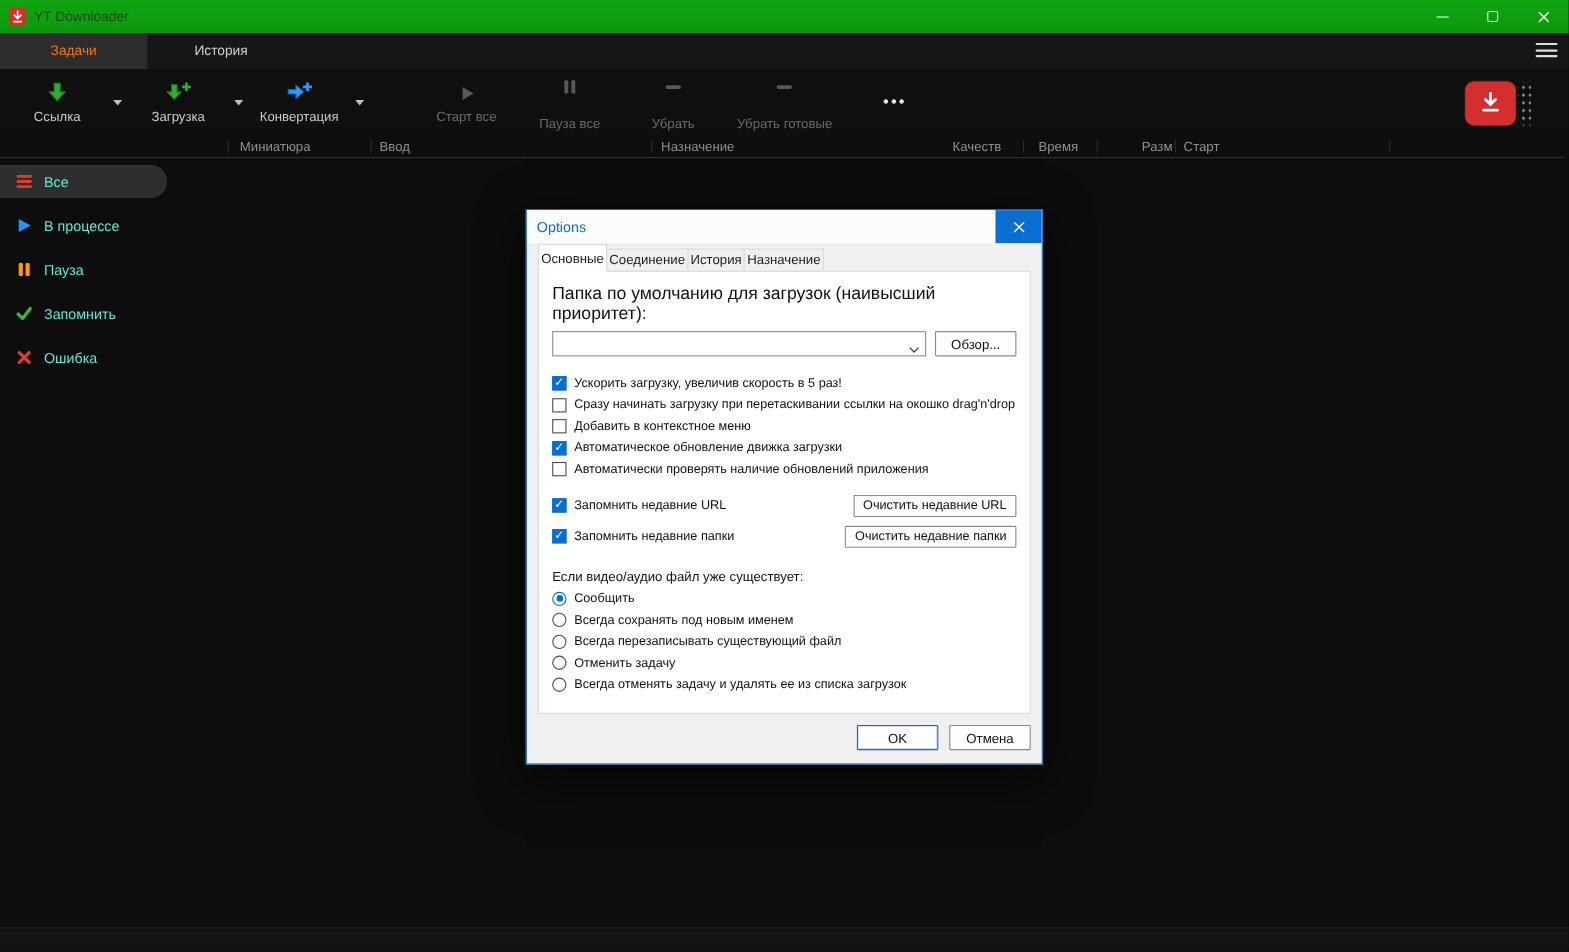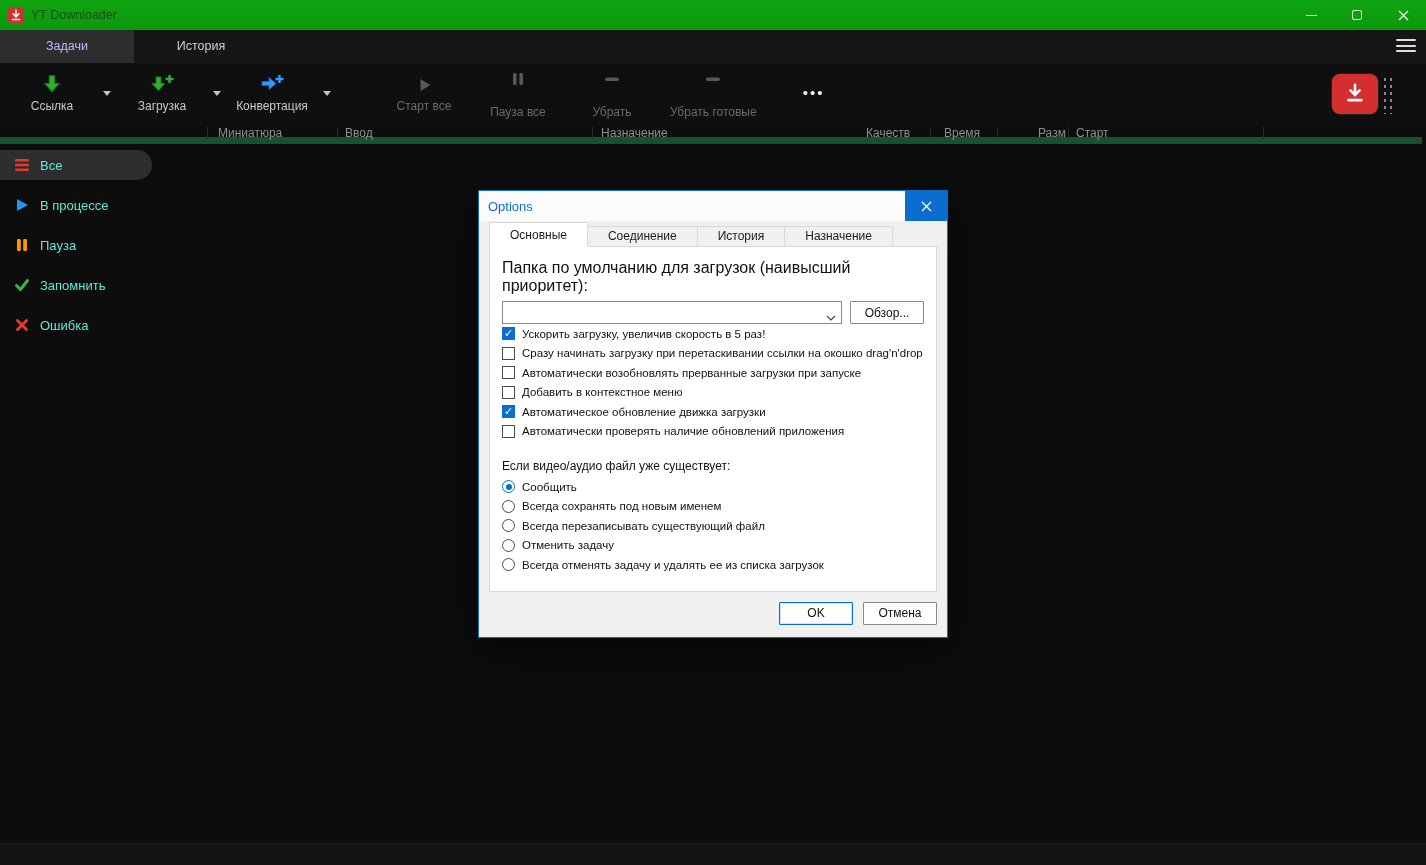--- a/index.html
+++ b/index.html
@@ -26,21 +26,21 @@
 
   
   .tabbar {
     position:absolute; top:30px; left:0; right:0; height:33px;
     background:#161616; display:flex;
   }
   .tab {
     min-width:134px; text-align:center; line-height:33px;
     font-size:12.5px; color:#cfcfcf; cursor:default;
   }
-  .tab.active { background:#2d2d2d; color:#c4b5fd; }
+  .tab.active { background:#2d2d2d; color:#f97316; }
   .hamburger { position:absolute; right:10px; top:9px; width:20px; display:flex; flex-direction:column; gap:3.5px; }
   .hamburger i { display:block; height:2px; background:#dedede; border-radius:1px; }
 
   
   .toolbar {
     position:absolute; top:63px; left:0; right:0; height:59px;
     background:#0f0f0f; display:flex; align-items:center; padding-left:10px;
   }
   .tool-btn {
     height:52px; min-width:84px; padding:0 6px;
@@ -62,21 +62,21 @@
   }
   .drop-dots {
     width:12px; height:40px; margin-left:2px;
     background-image:radial-gradient(#8a8a8a 1px, transparent 1.4px);
     background-size:6px 7px; background-position:2px 2px;
   }
 
   
   .colheaders {
     position:absolute; top:122px; left:0; right:4px; height:22px;
-    color:#8f8f8f; font-size:12px; border-bottom:7px solid #14532d;
+    color:#8f8f8f; font-size:12px; border-bottom:1px solid #14532d;
   }
   .colheaders span { position:absolute; top:4px; white-space:nowrap; }
   .colsep { position:absolute; top:5px; width:1px; height:12px; background:#2a2a2a; }
 
   
   .main { position:absolute; top:144px; bottom:22px; left:0; right:0; background:#0d0d0d; }
   .sidebar { width:160px; padding-top:6px; }
   .side-item {
     width:152px; height:30px; margin-bottom:10px;
     display:flex; align-items:center; gap:10px; padding-left:14px;
@@ -94,42 +94,42 @@
     background:#f0f0f0; border:1px solid #0f6cbd;
     box-shadow:0 12px 42px rgba(0,0,0,.65);
     font-size:12px; color:#111;
   }
   .dlg-titlebar { height:30px; background:#fbfbfb; display:flex; align-items:center; padding-left:9px; }
   .dlg-title { color:#0a6ed1; font-size:13px; }
   .dlg-close { margin-left:auto; width:42px; height:30px; background:#0a6ed1; display:flex; align-items:center; justify-content:center; cursor:default; }
 
   .dlg-tabs { display:flex; align-items:flex-end; padding-left:10px; height:26px; }
   .dlg-tab {
-    height:21px; line-height:19px; padding:0 20px;
+    height:21px; line-height:19px; padding:0 2px;
     background:#f0f0f0; border:1px solid #d9d9d9; margin-right:-1px;
     color:#1c1c1c; z-index:1; cursor:default; white-space:nowrap;
   }
   .dlg-tab.active { height:25px; line-height:24px; background:#fff; border-bottom:1px solid #fff; position:relative; z-index:3; }
 
   .dlg-page { margin:-1px 10px 0 10px; background:#fff; border:1px solid #d9d9d9; padding:12px 12px 16px 12px; }
 
   .fld-label { font-size:16px; color:#111; }
   .folder-row { display:flex; gap:8px; margin-top:6px; }
   .combo { flex:1; height:23px; border:1px solid #8a8a8a; background:#fff; position:relative; display:flex; }
   .combo input { flex:1; border:0; outline:0; padding:0 20px 0 5px; font:12px "Liberation Sans",sans-serif; background:transparent; }
   .combo .cchev { position:absolute; right:5px; top:8px; }
   .btn {
     min-width:74px; height:23px; padding:0 8px;
     background:#fdfdfd; border:1px solid #8a8a8a; border-radius:1px;
     font:12px "Liberation Sans",sans-serif; color:#111; cursor:default;
   }
   .btn.primary { border:1px solid #0a6ed1; box-shadow:inset 0 0 0 1px #cfe4f7; }
   .btn.small { height:20px; font-size:11.5px; min-width:0; }
 
-  .cb-list { }
+  .cb-list { margin-top:15px; }
   .cbrow, .radiorow { display:flex; align-items:center; gap:7px; height:19.5px; }
   .cbrow span.lbl, .radiorow span.lbl { font-size:11.5px; white-space:nowrap; }
   .cb {
     width:13px; height:13px; flex:0 0 13px; border:1px solid #4d4d4d; background:#fff;
     display:inline-flex; align-items:center; justify-content:center; position:relative;
   }
   .cb.checked { background:#0a6ed1; border-color:#0a6ed1; }
   .cb.checked::after { content:"✓"; color:#fff; font-size:11px; line-height:1; }
   .radio { width:13px; height:13px; flex:0 0 13px; border:1px solid #4a4a4a; border-radius:50%; background:#fff; position:relative; }
   .radio.selected { border-color:#0a6ed1; }
@@ -377,36 +377,44 @@
       <div class="cbrow">
         <span class="cb checked"></span>
         <span class="lbl">Ускорить загрузку, увеличив скорость в 5 раз!</span>
       </div>
       <div class="cbrow">
         <span class="cb"></span>
         <span class="lbl">Сразу начинать загрузку при перетаскивании ссылки на окошко drag'n'drop</span>
       </div>
       <div class="cbrow">
         <span class="cb"></span>
-        <span class="lbl">Автоматически возобновлять прерванные загрузки при запуске</span>
-      </div>
-      <div class="cbrow">
-        <span class="cb"></span>
         <span class="lbl">Добавить в контекстное меню</span>
       </div>
       <div class="cbrow">
         <span class="cb checked"></span>
         <span class="lbl">Автоматическое обновление движка загрузки</span>
       </div>
       <div class="cbrow">
         <span class="cb"></span>
         <span class="lbl">Автоматически проверять наличие обновлений приложения</span>
       </div>
     </div>
 
+    <div class="recent-block">
+      <div class="recent-row">
+        <span class="cb checked" style="margin-right:7px"></span>
+        <span class="lbl" style="font-size:11.5px">Запомнить недавние URL</span>
+        <button class="btn small">Очистить недавние URL</button>
+      </div>
+      <div class="recent-row">
+        <span class="cb checked" style="margin-right:7px"></span>
+        <span class="lbl" style="font-size:11.5px">Запомнить недавние папки</span>
+        <button class="btn small">Очистить недавние папки</button>
+      </div>
+    </div>
 
     <div class="exists-label">Если видео/аудио файл уже существует:</div>
 
     <div class="radio-list">
       <div class="radiorow">
         <span class="radio selected"></span>
         <span class="lbl">Сообщить</span>
       </div>
       <div class="radiorow">
         <span class="radio"></span>

